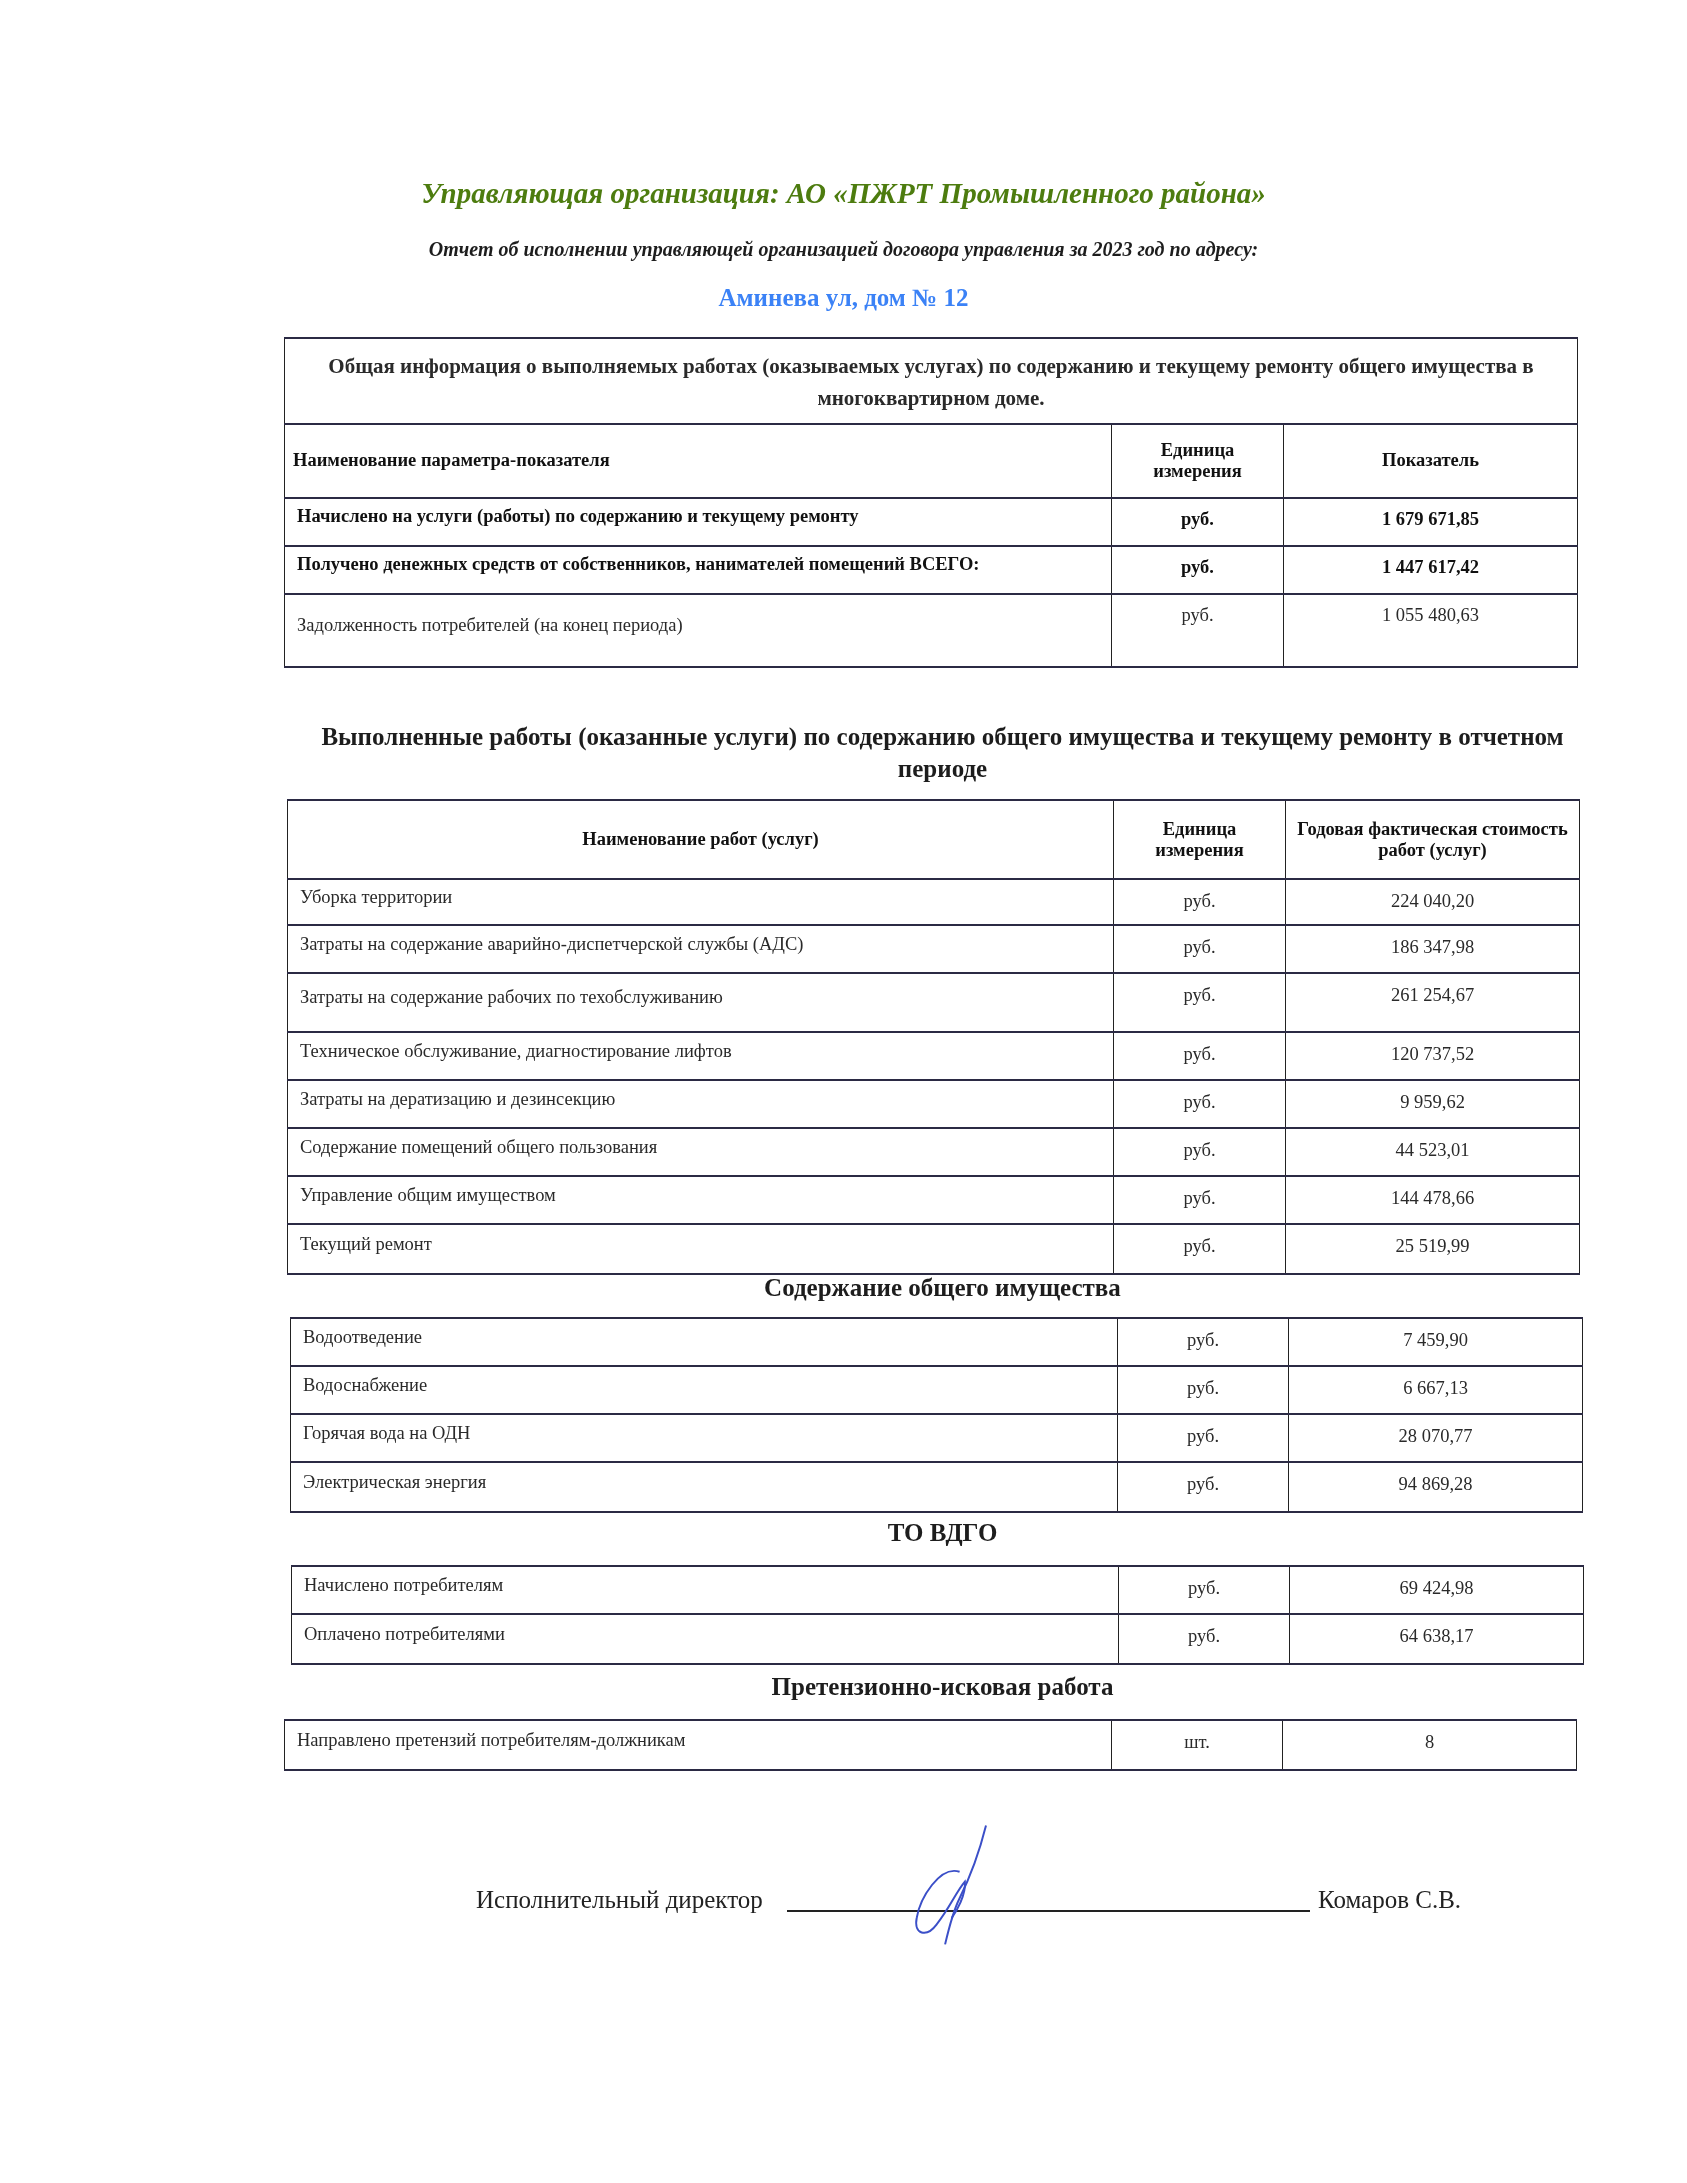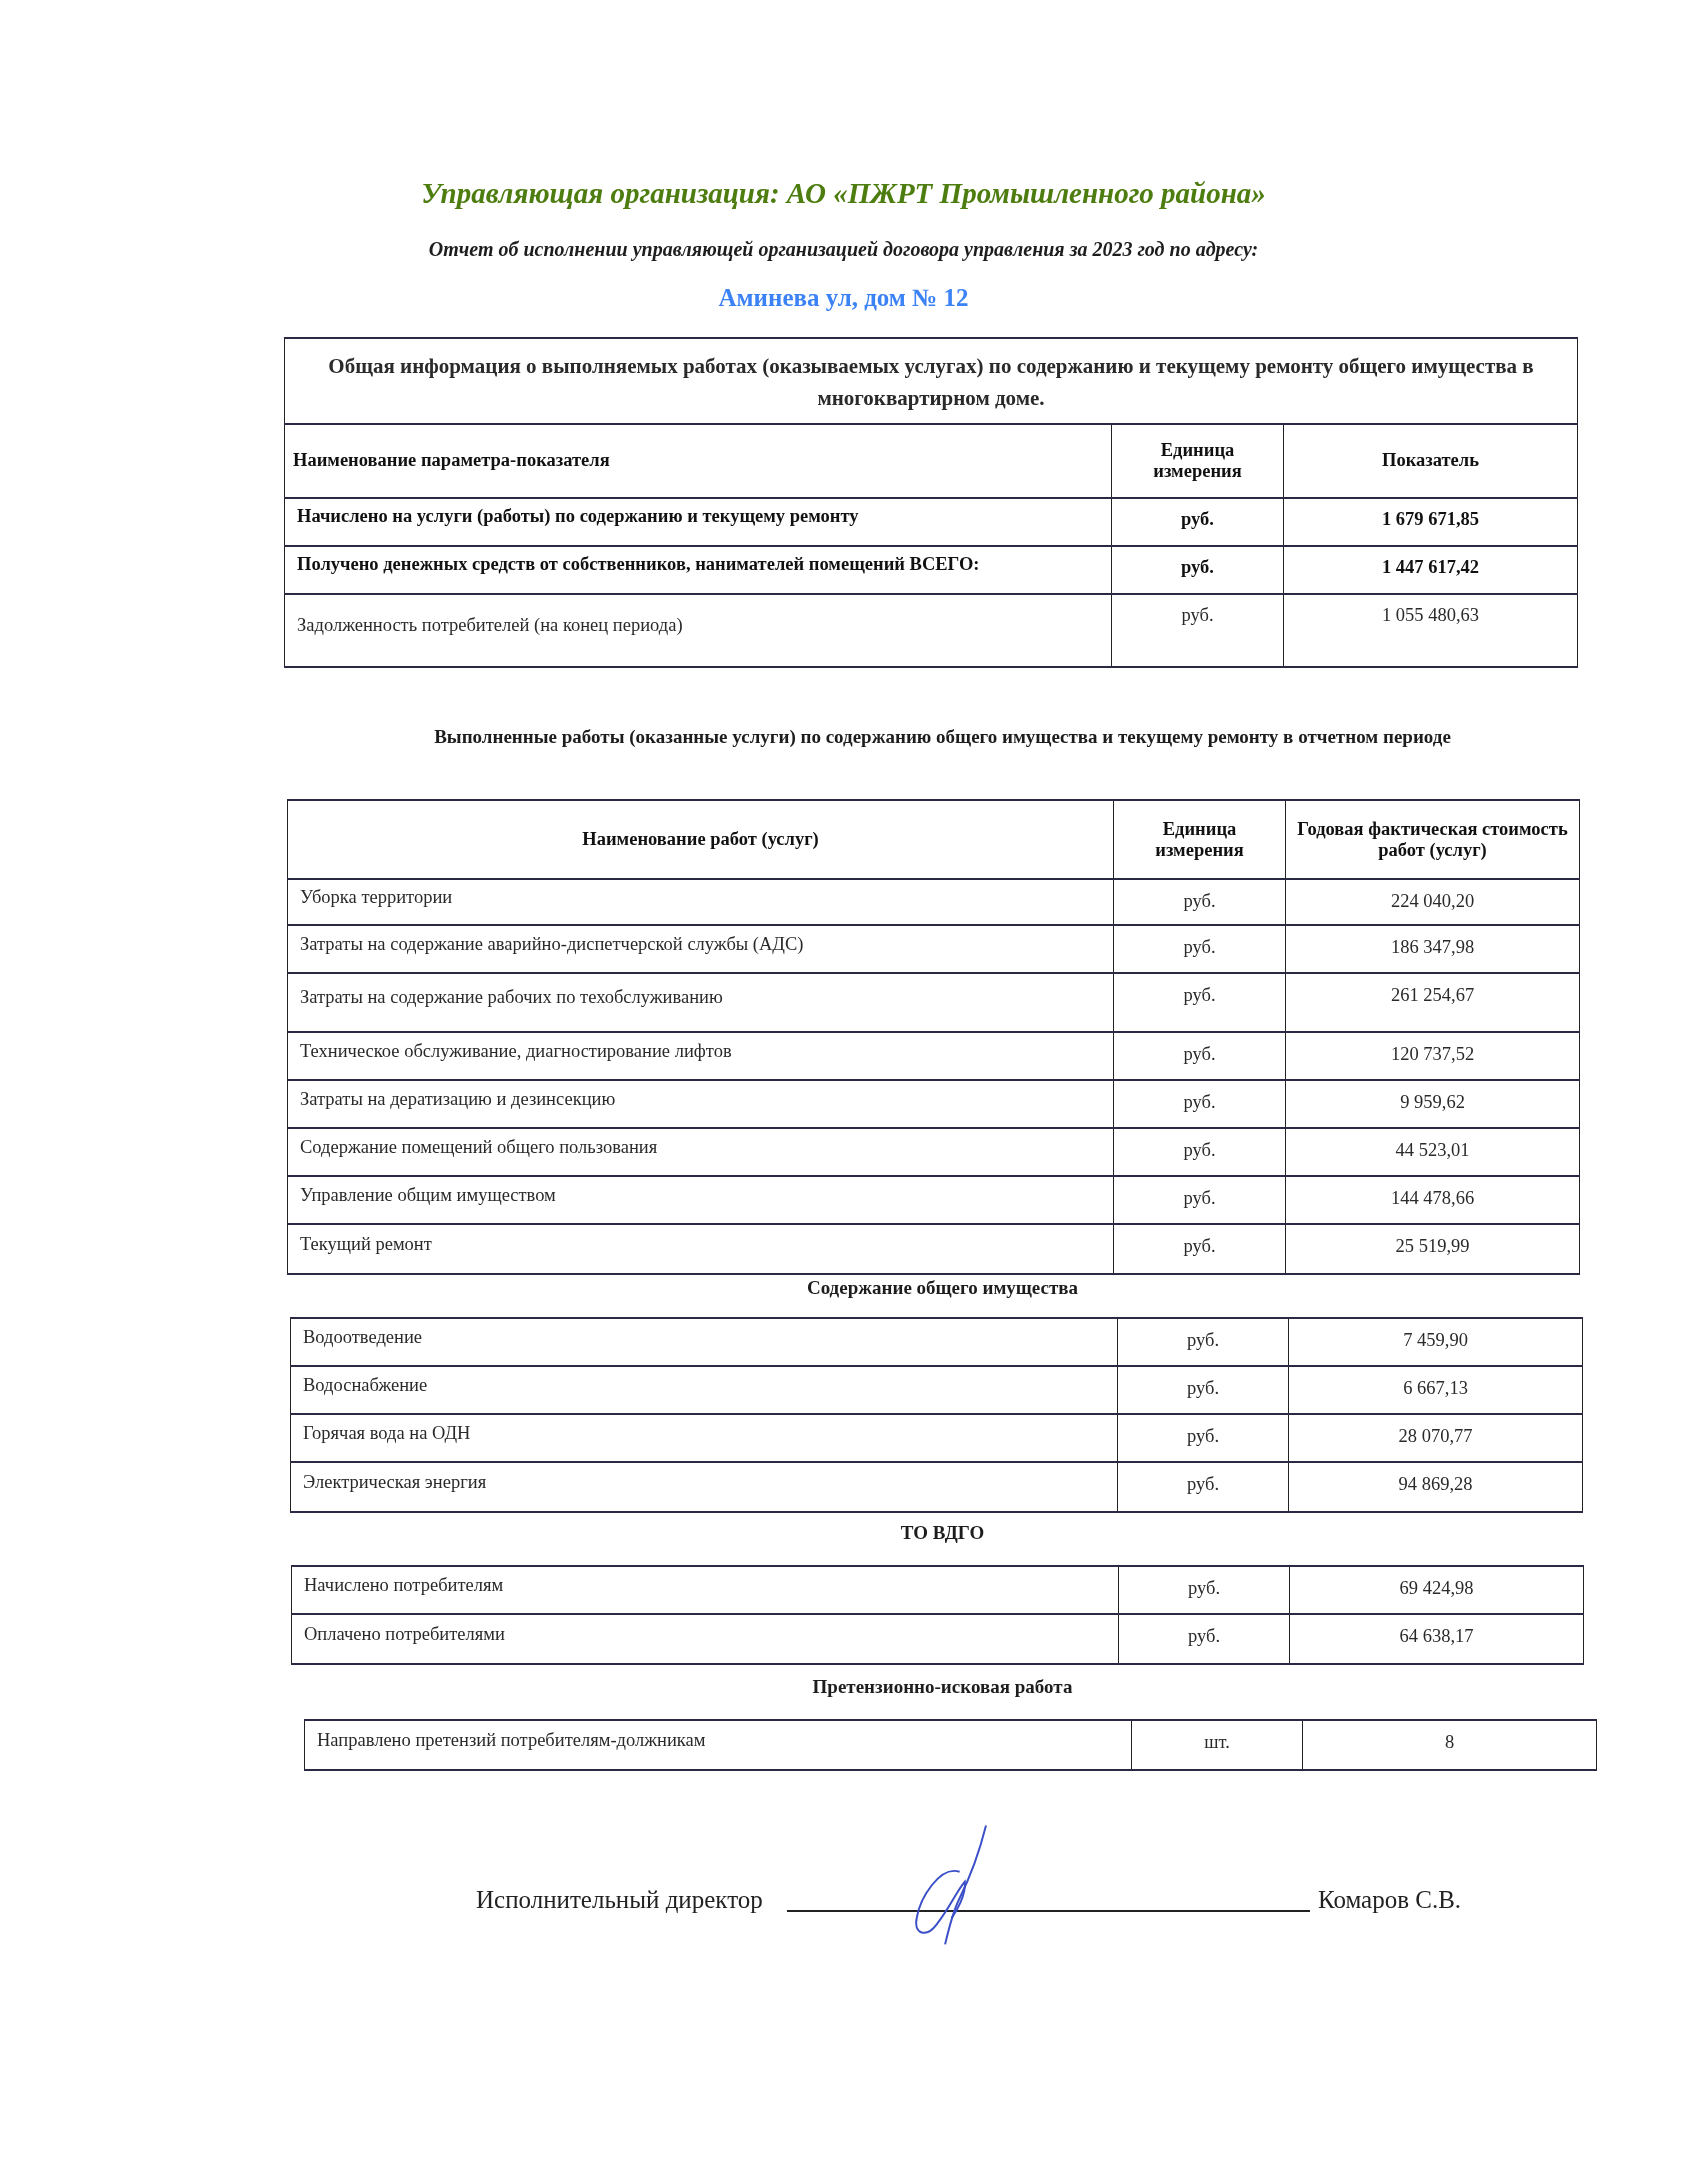--- a/index.html
+++ b/index.html
@@ -33,21 +33,21 @@
   table.doc td.val { text-align: center; }
   table.doc tr.bold td { font-weight: bold; color: #111; }
   table.doc tr.hdr td { font-weight: bold; vertical-align: middle; padding: 0 8px; color: #111; }
   table.doc tr.hdr td.name.center { text-align: center; }
   .table-caption {
     font-size: 21px; font-weight: bold; text-align: center; color: #111;
     line-height: 32px; padding: 8px 13.2px;
   }
   .section-heading {
     position: absolute; left: 284px; width: 1317px; text-align: center;
-    font-size: 19px; font-weight: bold; color: #1d1d1d; line-height: 32px;
+    font-size: 25px; font-weight: bold; color: #1d1d1d; line-height: 32px;
   }
   .sig-row {
     position: absolute; top: 1866px; left: 476px; width: 1006px; height: 53px;
     font-size: 25px; color: #222;
   }
   .sig-label { position: absolute; left: 0; bottom: 5.3px; }
   .sig-line { position: absolute; left: 311px; width: 523px; bottom: 6.6px; border-bottom: 2px solid #222; }
   .sig-name { position: absolute; left: 842px; bottom: 5.3px; }
   .signature { position: absolute; left: 887px; top: 1819px; width: 132px; height: 132px; }
 </style>
@@ -194,21 +194,21 @@
   </tr>
   <tr style="height:50px;">
     <td class="name">Оплачено потребителями</td>
     <td class="unit">руб.</td>
     <td class="val">64 638,17</td>
   </tr>
 </tbody>
   </table>
 
 <div class="section-heading" style="top:1671px;">Претензионно-исковая работа</div>
-<table class="doc" style="left:304px; top:1719px; width:1291px;">
+<table class="doc" style="left:284px; top:1719px; width:1291px;">
   <colgroup>
       <col style="width:827px">
       <col style="width:171px">
       <col style="width:294px">
     </colgroup>
   <tbody>
       <tr style="height:50px;">
     <td class="name">Направлено претензий потребителям-должникам</td>
     <td class="unit">шт.</td>
     <td class="val">8</td>

